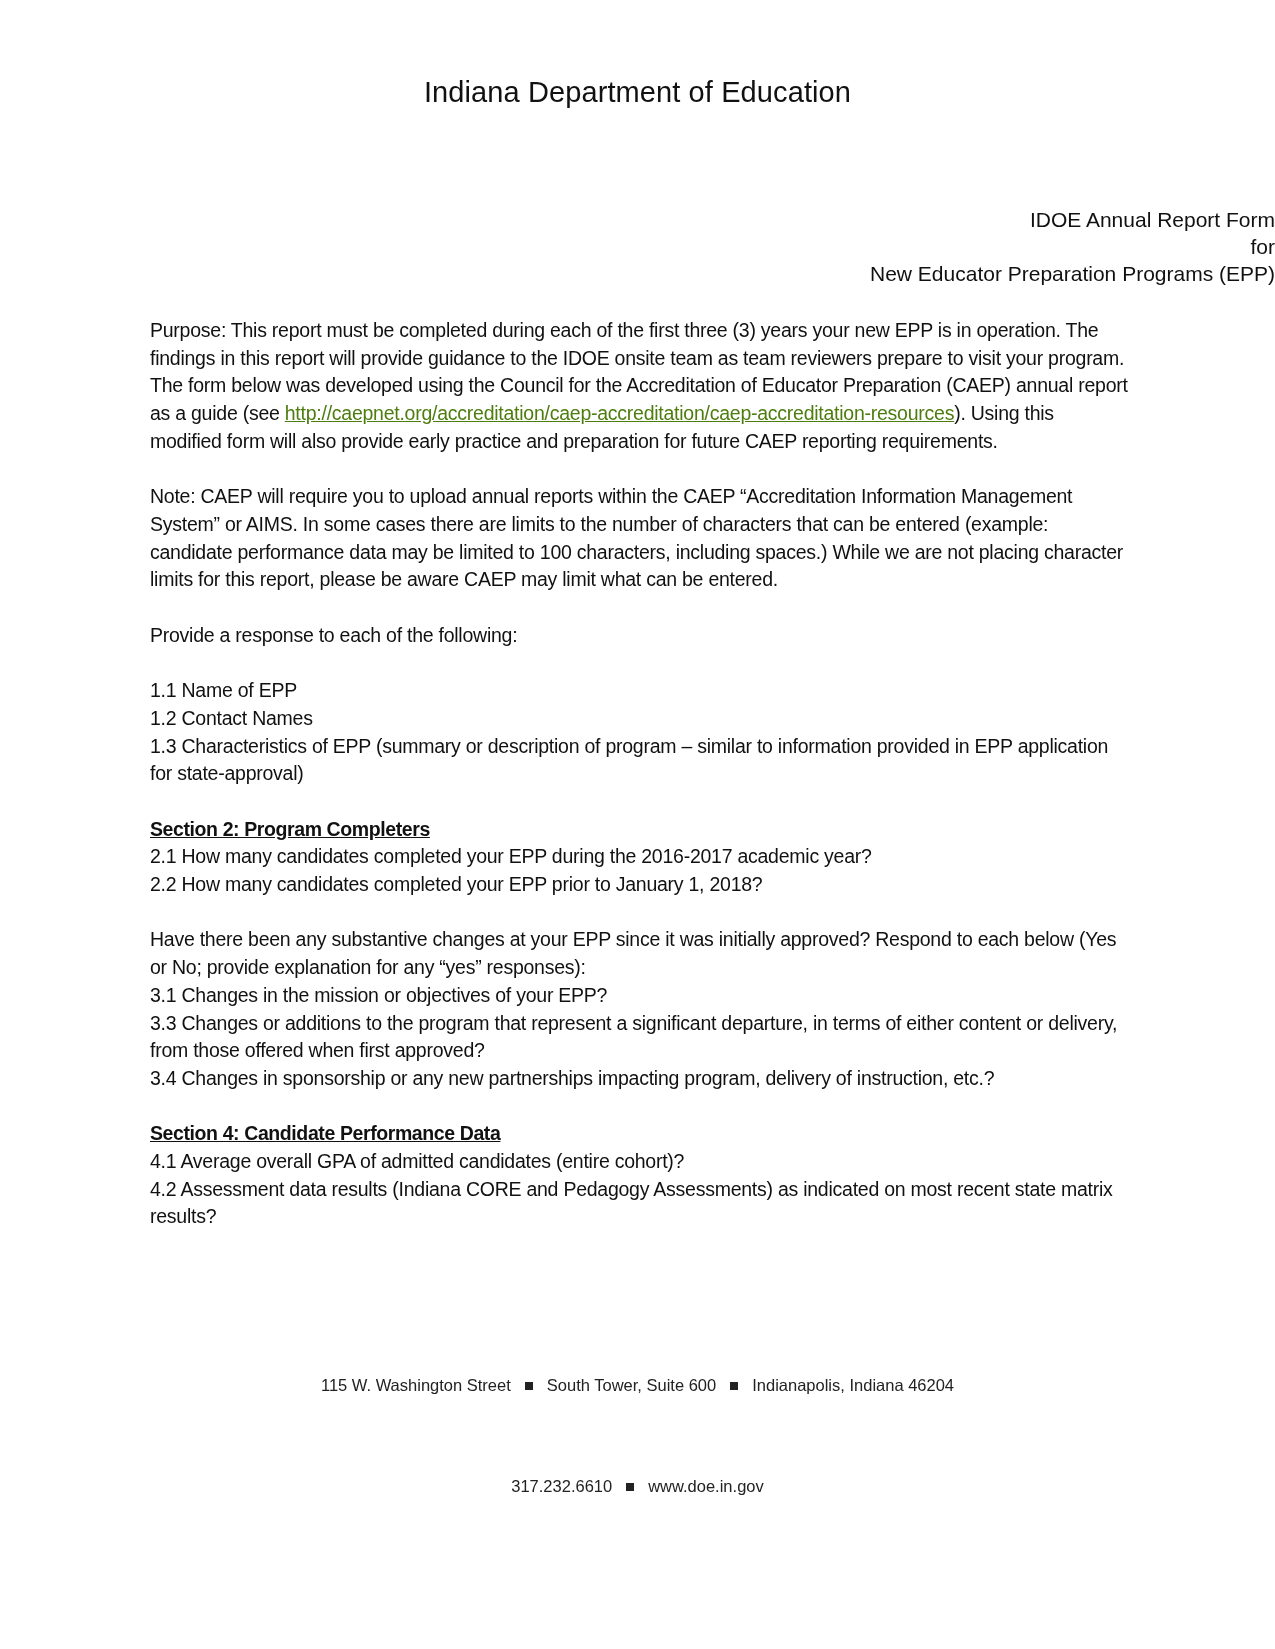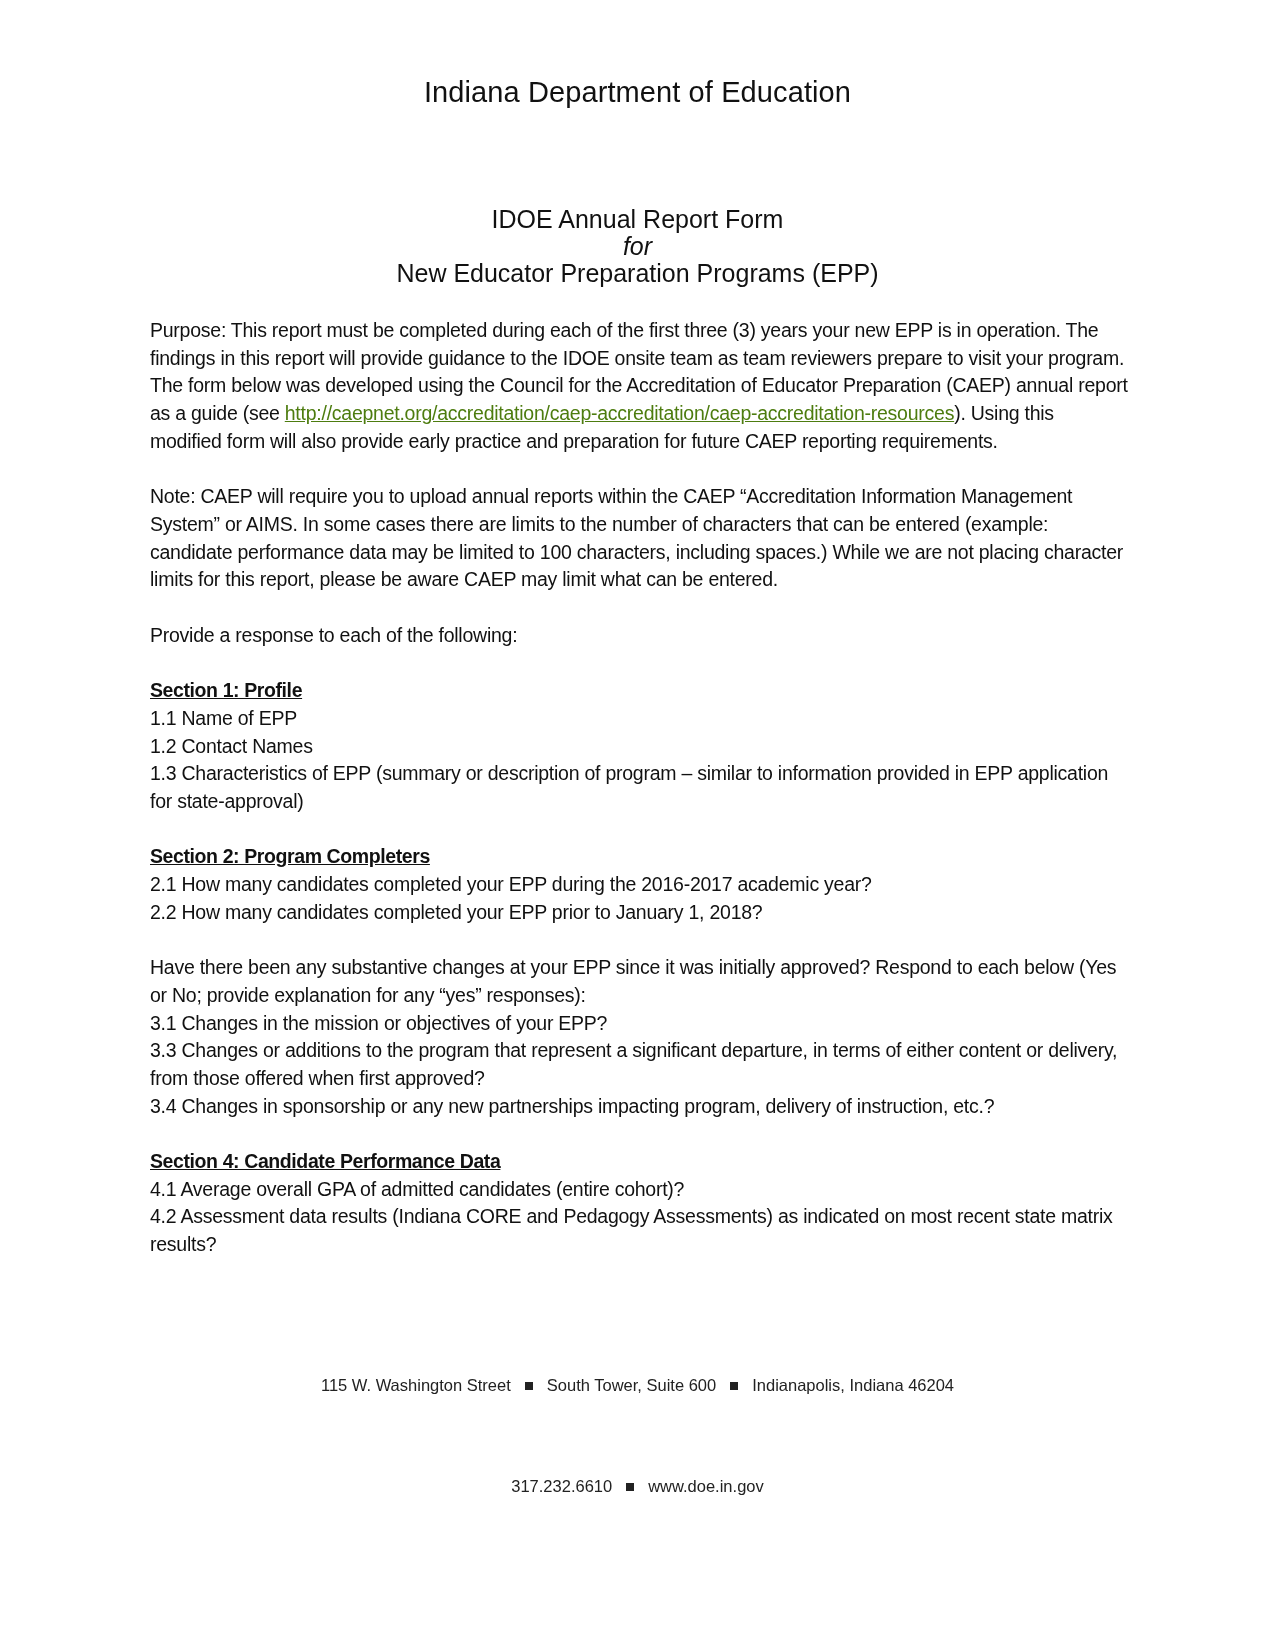--- a/index.html
+++ b/index.html
@@ -6,24 +6,24 @@
     body {
       width: 1275px; height: 1649px; position: relative; overflow: hidden;
       font-family: "Liberation Sans", sans-serif; color: #111111;
     }
     .page { position: absolute; left: 0; top: 0; width: 1063px; height: 1649px; }
     .title {
       position: absolute; top: 76px; left: 0; width: 1275px; text-align: center;
       font-size: 29px; letter-spacing: 0.1px;
     }
     .subtitle {
-      position: absolute; top: 206px; left: 0; width: 1275px; text-align: center;
-      font-size: 25px; line-height: 27px;
+      position: absolute; top: 206px; left: 0; width: 1275px; text-align: right;
+      font-size: 21px; line-height: 27px;
     }
-    .subtitle .italic { font-style: italic; }
+    .subtitle .italic { }
     .content {
       position: absolute; top: 317px; left: 150px; width: 980px;
       font-size: 19.5px; line-height: 27.7px; letter-spacing: -0.25px;
     }
     .para { margin: 0 0 27.7px 0; }
     .link { text-decoration: underline; color: #4d7c0f; }
     .section { margin: 0 0 27.7px 0; }
     .section-heading {
       font-weight: bold; text-decoration: underline; letter-spacing: -0.4px;
     }
@@ -54,21 +54,20 @@
 
   <div class="content">
 
     <p class="para"><span>Purpose:  This report must be completed during each of the first three (3) years your new EPP is in operation.  The findings in this report will provide guidance to the IDOE onsite team as team reviewers prepare to visit your program.  The form below was developed using the Council  for the Accreditation of Educator Preparation (CAEP) annual report as a guide (see  </span><span class="link">http://caepnet.org/accreditation/caep-accreditation/caep-accreditation-resources</span><span>).  Using this  modified form will also provide early practice and preparation for future CAEP reporting  requirements.</span></p>
 
     <p class="para">Note:  CAEP will require you to upload annual reports within the CAEP “Accreditation  Information Management System” or AIMS.  In some cases there are limits to the number of  characters that can be entered (example:  candidate performance data may be limited to 100  characters, including spaces.) While we are not placing character limits for this report, please  be aware CAEP may limit what can be entered.</p>
 
     <p class="para">Provide a response to each of the following:</p>
 
     <div class="section">
-      <div class="section-heading">Section 1:  Profile</div>
       <div class="item">1.1  Name of EPP</div>
       <div class="item">1.2  Contact Names</div>
       <div class="item">1.3  Characteristics of EPP (summary or description of program – similar to information provided  in EPP application for state-approval)</div>
     </div>
 
     <div class="section">
       <div class="section-heading">Section 2:  Program Completers</div>
       <div class="item">2.1  How many candidates completed your EPP during the 2016-2017 academic year?</div>
       <div class="item">2.2  How many candidates completed your EPP prior to January 1, 2018?</div>
     </div>

